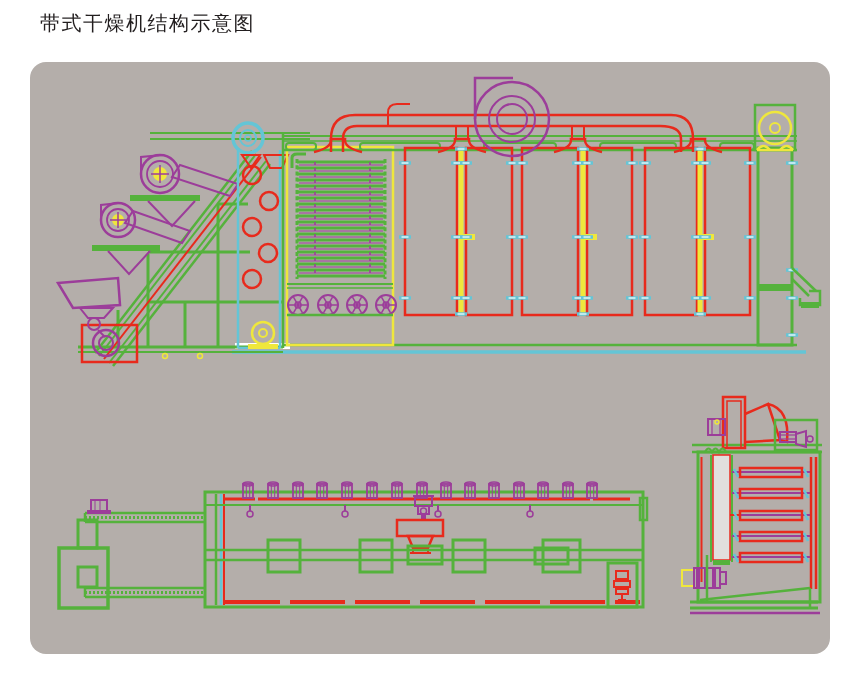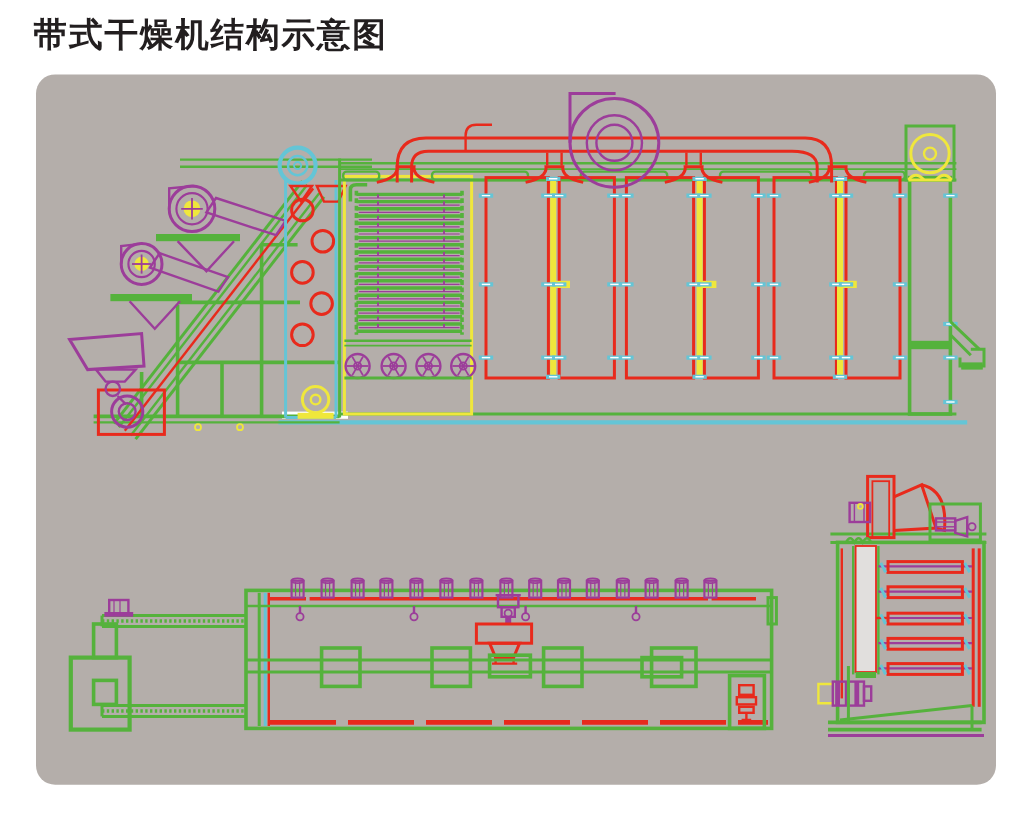--- a/index.html
+++ b/index.html
@@ -5,22 +5,22 @@
   :root{
     --green:#55b23c; --red:#e82a1c; --purple:#9c3d9a; --yellow:#efe73c;
     --cyan:#64c5d6; --panel:#b4aeaa; --page:#ffffff; --titleColor:#221e1f; --white:#ffffff;
   }
   html,body{margin:0;padding:0;}
   body{
     width:859px;height:686px;position:relative;background:var(--page);
     font-family:"Liberation Sans","DejaVu Sans",sans-serif;overflow:hidden;
   }
   .page-title{
-    position:absolute;left:28px;top:10px;margin:0;
-    font-size:28px;font-weight:700;letter-spacing:1.5px;color:var(--titleColor);
+    position:absolute;left:40px;top:10px;margin:0;
+    font-size:20px;font-weight:400;letter-spacing:1.5px;color:var(--titleColor);
   }
   .diagram-panel{
     position:absolute;left:30px;top:62px;width:800px;height:592px;
     background:var(--panel);border-radius:16px;
   }
   .diagram-panel svg{position:absolute;left:0;top:0;}
   svg *{fill:none;stroke-linecap:butt;stroke-linejoin:miter;}
   .g{stroke:var(--green);} .r{stroke:var(--red);} .p{stroke:var(--purple);}
   .y{stroke:var(--yellow);} .c{stroke:var(--cyan);} .wh{stroke:var(--white);}
   .fg{fill:var(--green);stroke:none;} .fy{fill:var(--yellow);stroke:none;}

